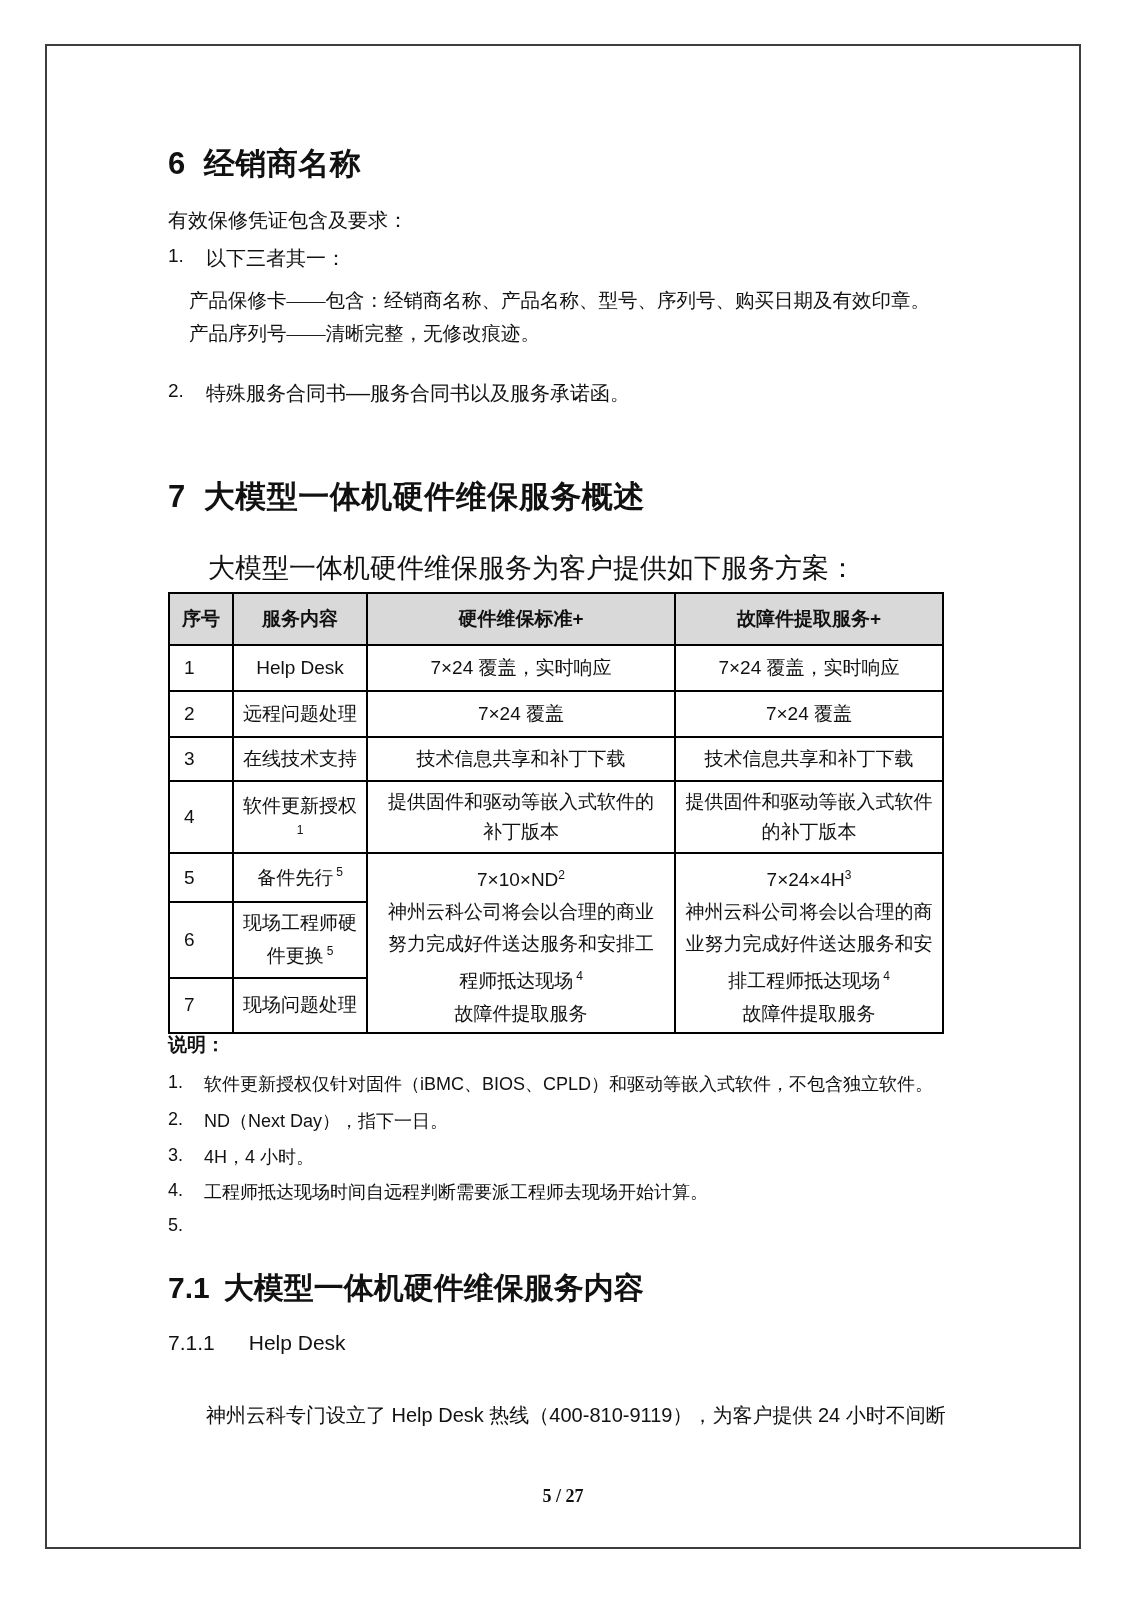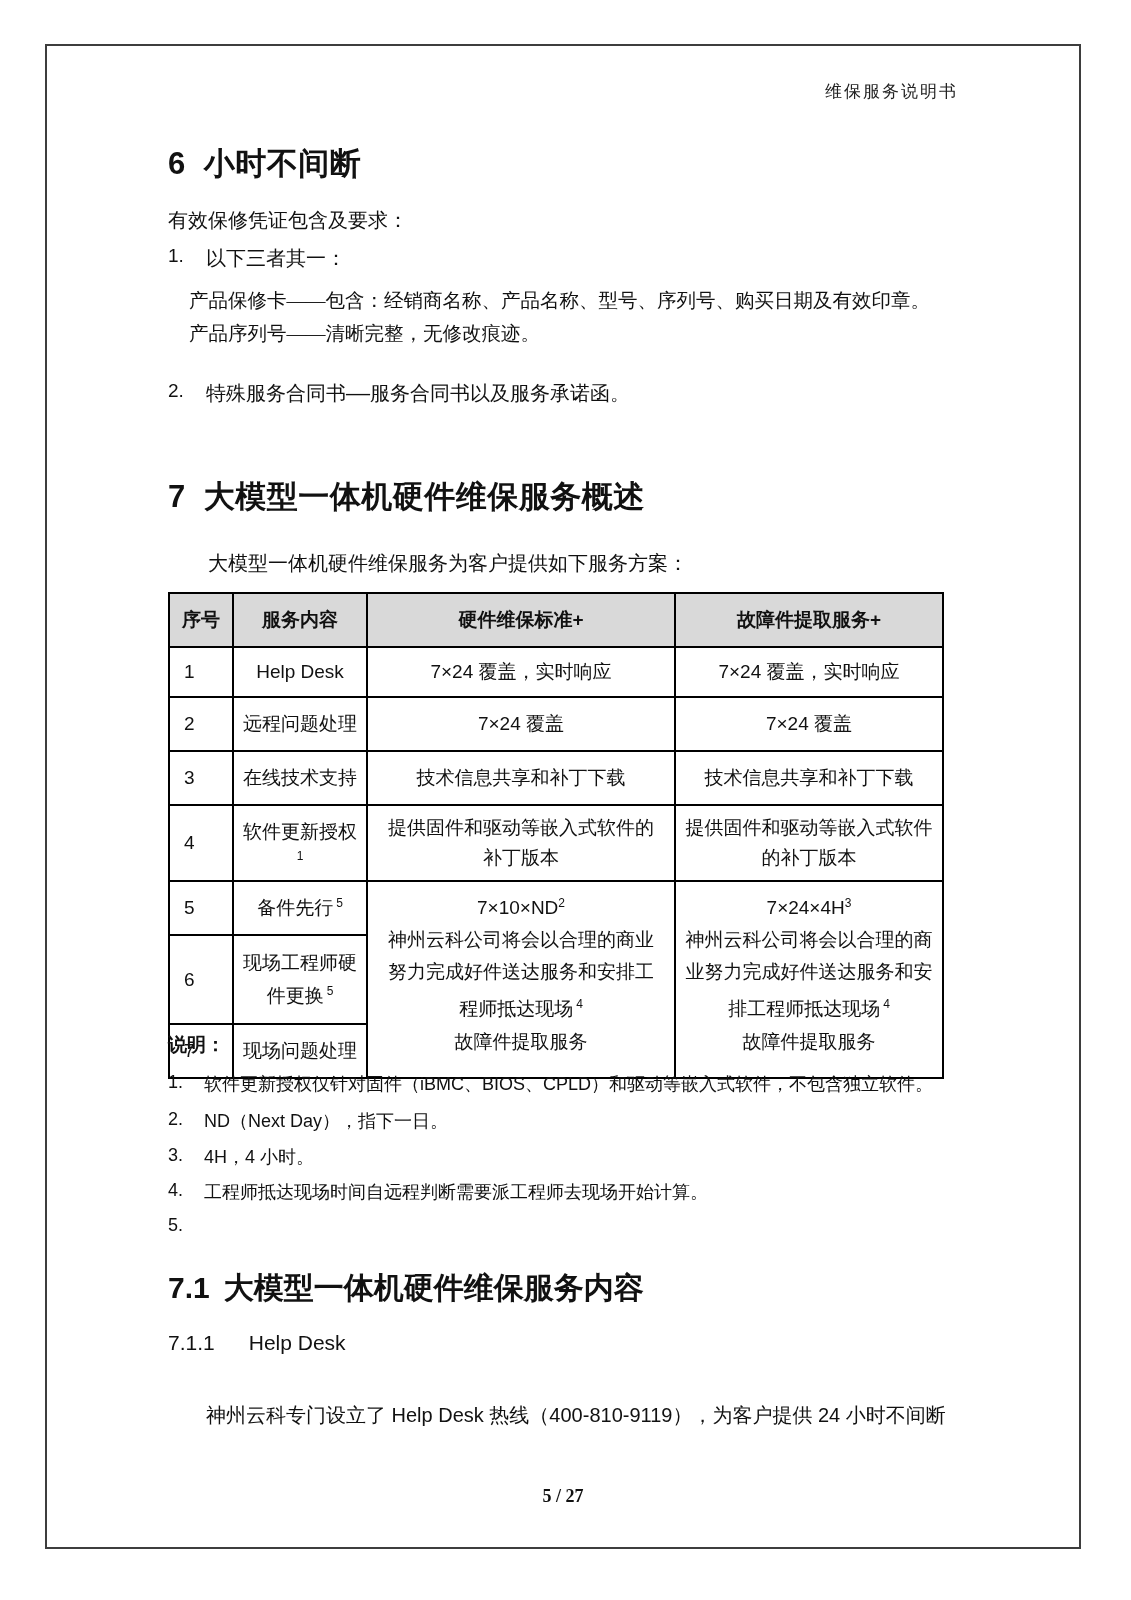--- a/index.html
+++ b/index.html
@@ -12,31 +12,31 @@
   .doc-header{top:80px;left:168px;width:790px;text-align:right;font-size:17px;letter-spacing:2px;color:#222;font-family:"Liberation Serif",serif;}
 
   .heading{left:168px;font-weight:bold;font-size:31px;letter-spacing:0.5px;white-space:nowrap;}
   .heading .h-num{margin-right:18px;font-weight:bold;}
   .heading-sub{left:168px;font-weight:bold;font-size:30px;white-space:nowrap;}
   .heading-sub .h-num{margin-right:14px;}
   .heading-sub3{left:168px;font-size:21px;white-space:nowrap;}
   .heading-sub3 .h-num{margin-right:34px;}
 
   .para{left:168px;font-size:20px;}
-  .para-indent{left:208px;font-size:20px;}
+  .para-indent{left:208px;font-size:27px;}
 
   .list-row{left:168px;width:790px;display:flex;}
   .list-row .li-num{width:38px;flex:0 0 38px;font-size:19px;font-family:"Liberation Sans",sans-serif;}
   .list-row .li-text{font-size:20px;font-family:Liberation Mono, monospace;}
 
   .detail-block{left:189px;width:754px;font-size:19.5px;line-height:32.5px;text-align:justify;font-family:"Liberation Serif",serif;}
   .detail-block p{margin:0;}
 
   table.svc-table{border-collapse:collapse;table-layout:fixed;width:774px;}
-  .svc-table th,.svc-table td{border:2px solid #000;font-size:19px;text-align:center;vertical-align:middle;padding:13px 6px;overflow:hidden;}
+  .svc-table th,.svc-table td{border:2px solid #000;font-size:19px;text-align:center;vertical-align:middle;padding:3px 6px;overflow:hidden;}
   .svc-table th{background:#d9d9d9;font-weight:bold;}
   .svc-table td.cell-no{text-align:left;padding-left:14px;}
   .svc-table td.cell-std{padding:2px 11px;line-height:30px;}
   .svc-table td.cell-gold{padding:2px 8px;line-height:30px;}
   .svc-table td.cell-merged{vertical-align:top;padding-top:5px;line-height:32px;}
   .svc-table td.cell-merged p{margin:0;}
   .svc-table sup{font-size:12px;}
   sup.block-sup{display:block;line-height:22px;}
   .inline-sup{margin-left:3px;}
 
@@ -46,24 +46,23 @@
 
   .bottom-para{left:206px;font-size:20px;white-space:nowrap;}
   .footer{top:1486px;left:168px;width:790px;text-align:center;font-size:18px;font-weight:bold;font-family:"Liberation Serif",serif;}
 </style>
 </head>
 <body>
 
 <div class="page">
   <div class="page-frame"></div>
 
-  <div class="abs doc-header">维保服务说明书</div>
 
   <div class="abs heading" style="top:143px;">
-    <span class="h-num">6</span><span>小时不间断</span>
+    <span class="h-num">6</span><span>经销商名称</span>
   </div>
 
   <div class="abs para serif" style="top:207px;">有效保修凭证包含及要求：</div>
 
   <div class="abs list-row" style="top:245px;">
     <span class="li-num">1.</span>
     <span class="li-text">以下三者其一：</span>
   </div>
 
   <div class="abs detail-block" style="top:285px;">

